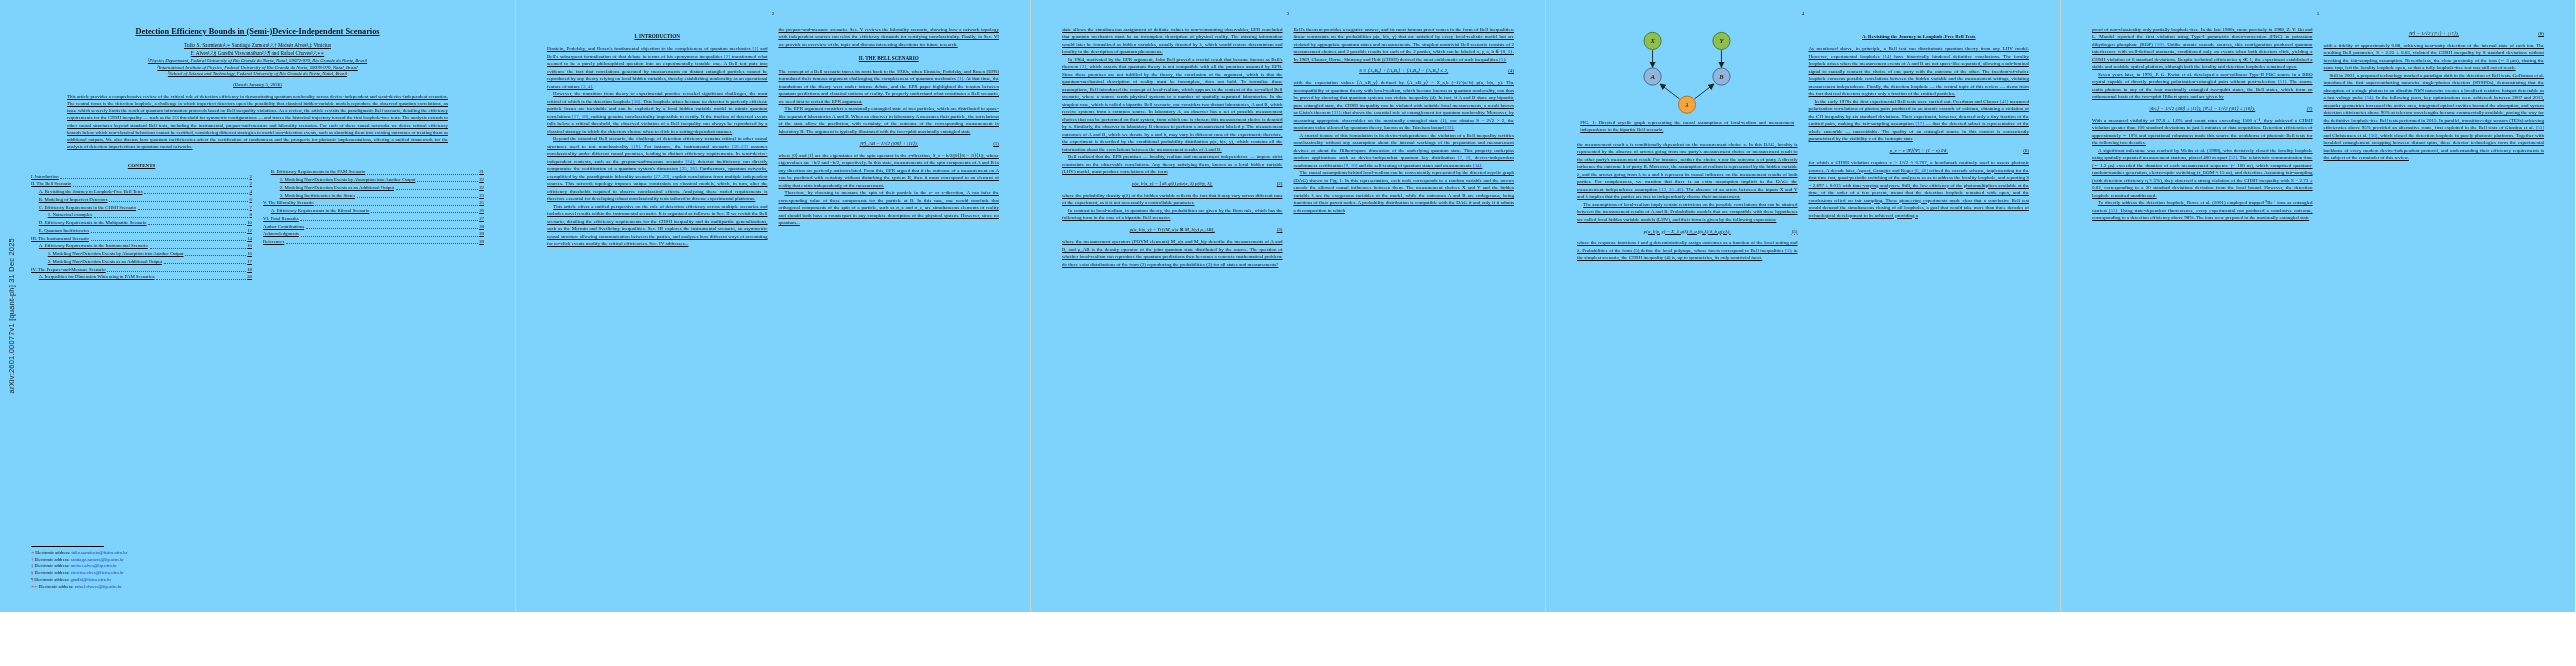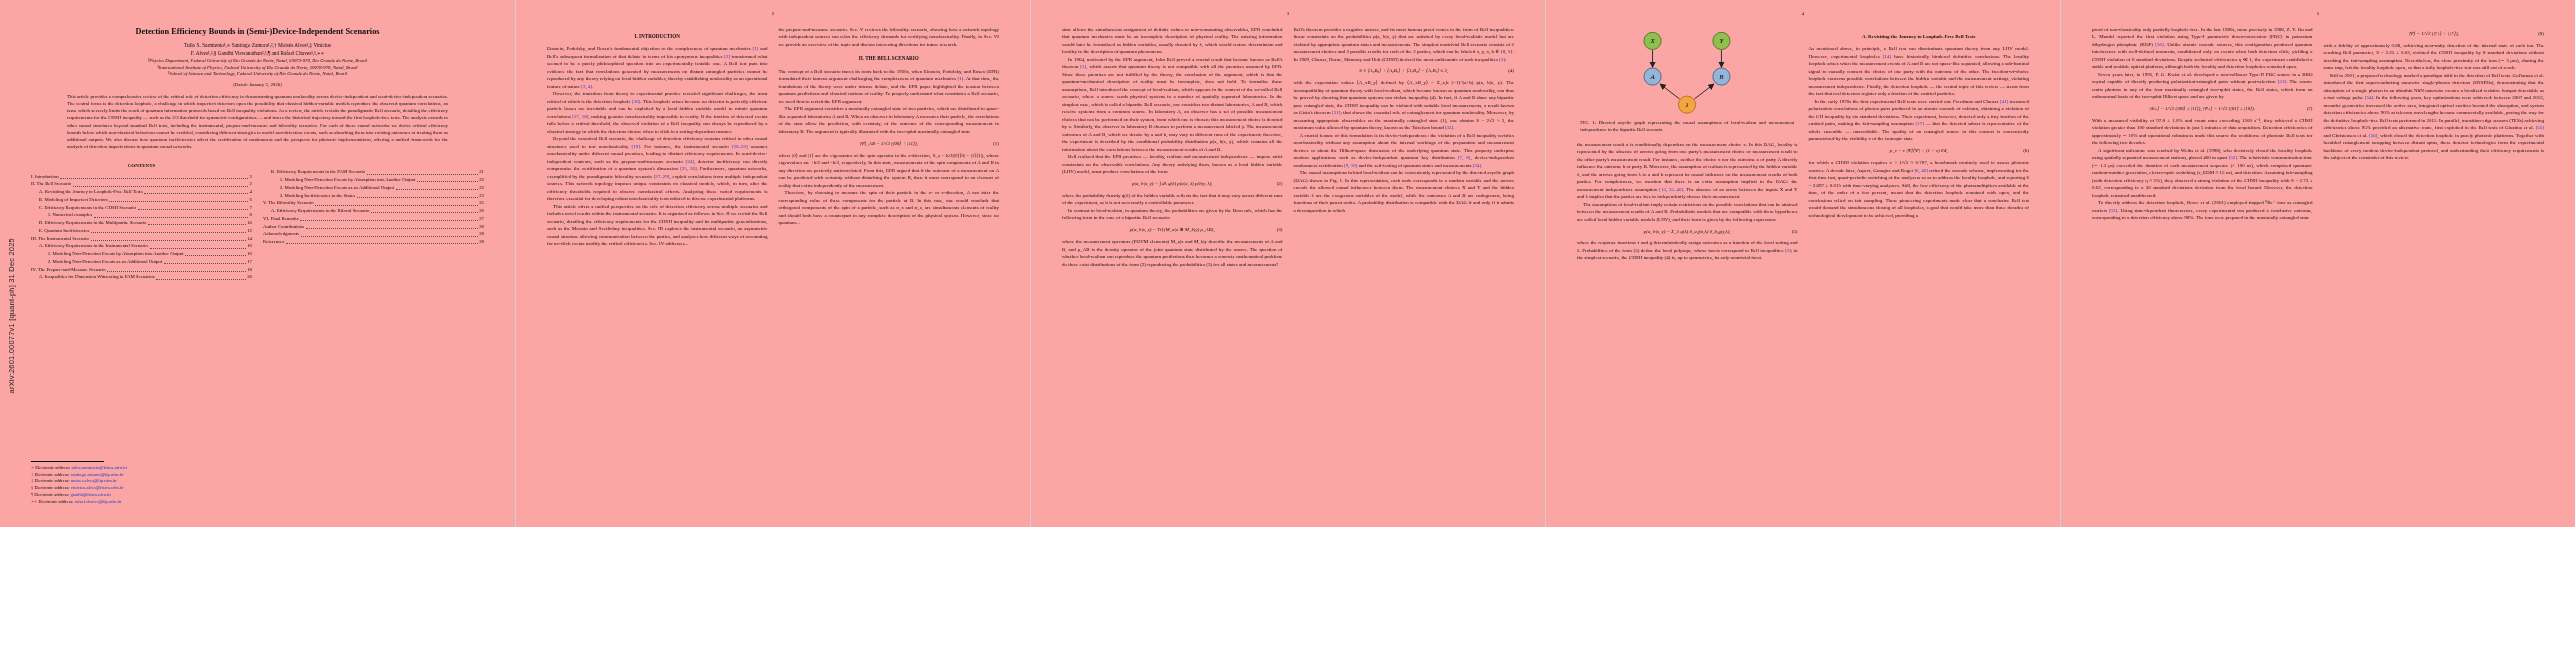--- a/index.html
+++ b/index.html
@@ -1,18 +1,18 @@
 <!DOCTYPE html>
 <html lang="en" style="font-size:9px"><head>
 <meta charset="utf-8">
 <style>
   html,body{margin:0;padding:0;background:#ffffff;}
   .pages{display:flex;width:2576px;height:667px;font-family:"Liberation Serif","DejaVu Serif",serif;color:#111;}
-  .page{position:relative;width:515px;height:527px;background:#fca5a5;box-sizing:border-box;
-        padding:25.6px 31px 22px;overflow:hidden;font-size:5px;line-height:1.5;}
+  .page{position:relative;width:515px;height:612px;background:#7dd3fc;box-sizing:border-box;
+        padding:25.6px 31px 22px;overflow:hidden;font-size:5px;line-height:1.5;text-decoration:underline;}
   .page+.page{border-left:0.6px solid #cfcfcf;}
   .page-num{position:absolute;top:10px;left:0;right:0;text-align:center;font-size:5px;color:#111;}
   .cols{display:flex;gap:11px;}
   .col{flex:1;min-width:0;}
   .para{text-align:justify;text-indent:6.1px;margin:0;hyphens:auto;}
   .para.noindent{text-indent:0;}
   .sec-heading{text-align:center;font-weight:700;margin:7.2px 3.3px 5px;font-size:5.1px;}
   .subsec-heading{text-align:center;font-weight:700;margin:7.2px 7.8px 5px;font-size:5px;}
   .equation{display:flex;align-items:center;margin:4.4px 0;}
   .eq-spacer{width:13.3px;}

